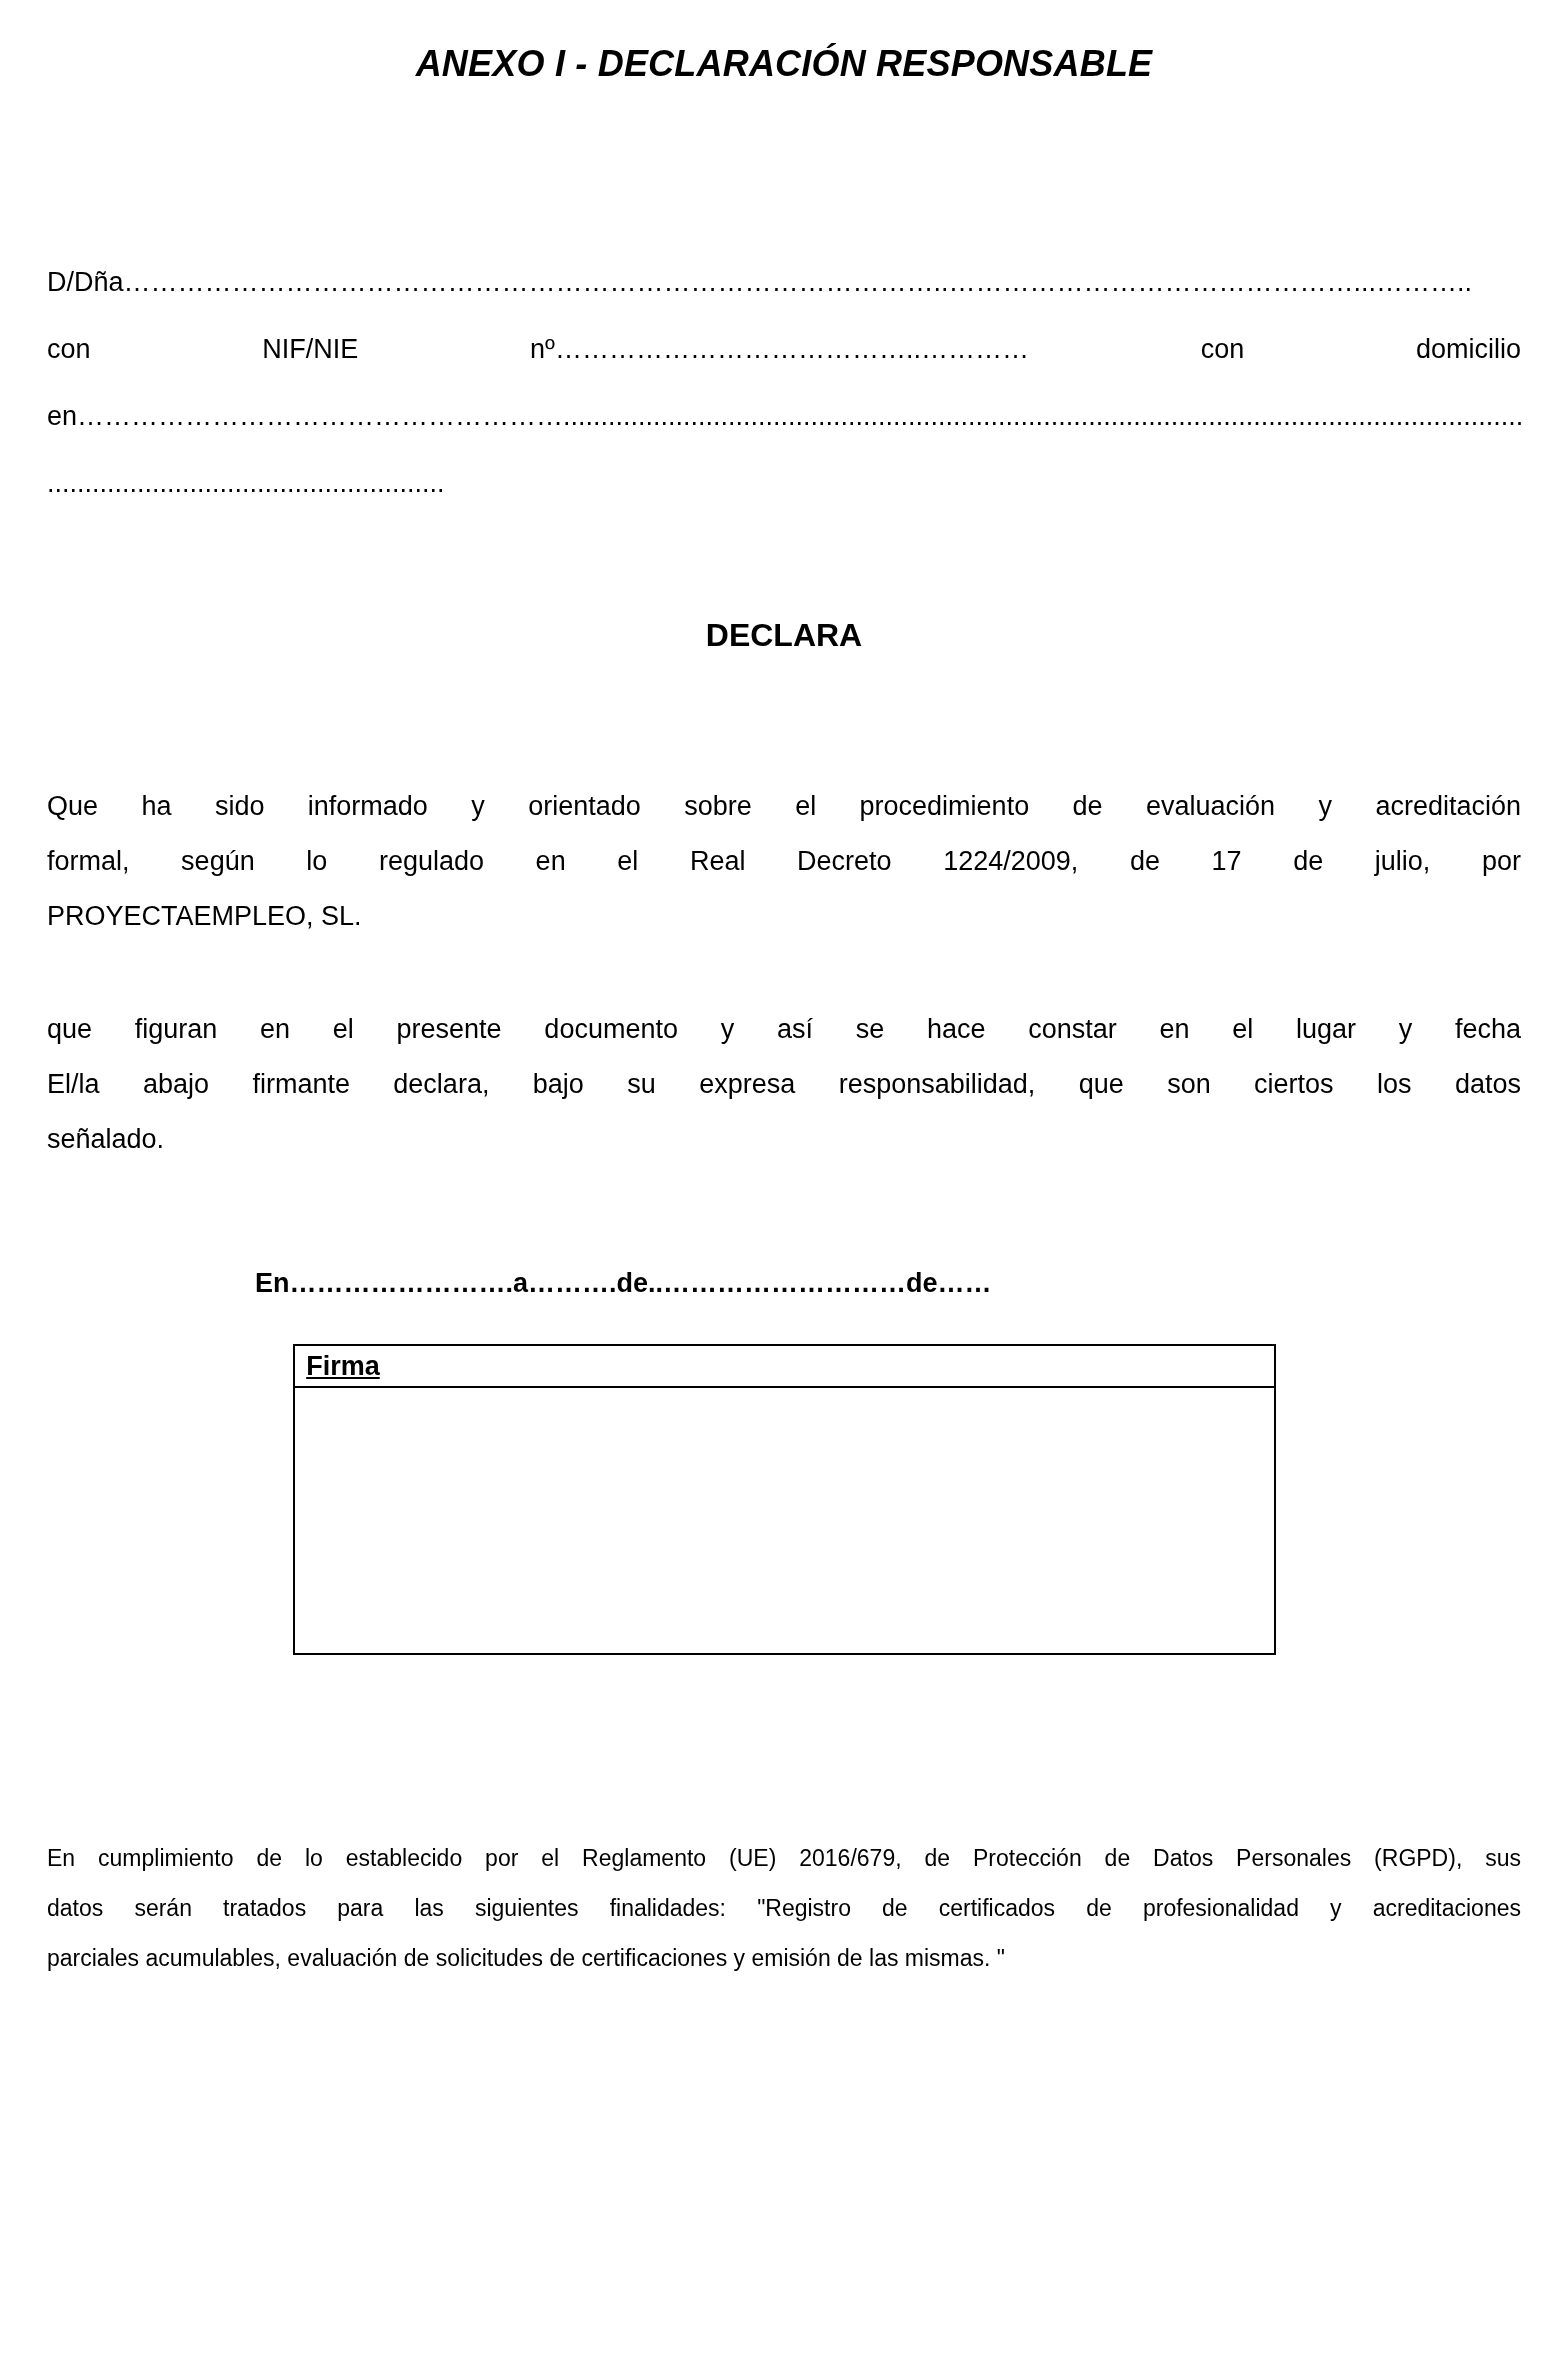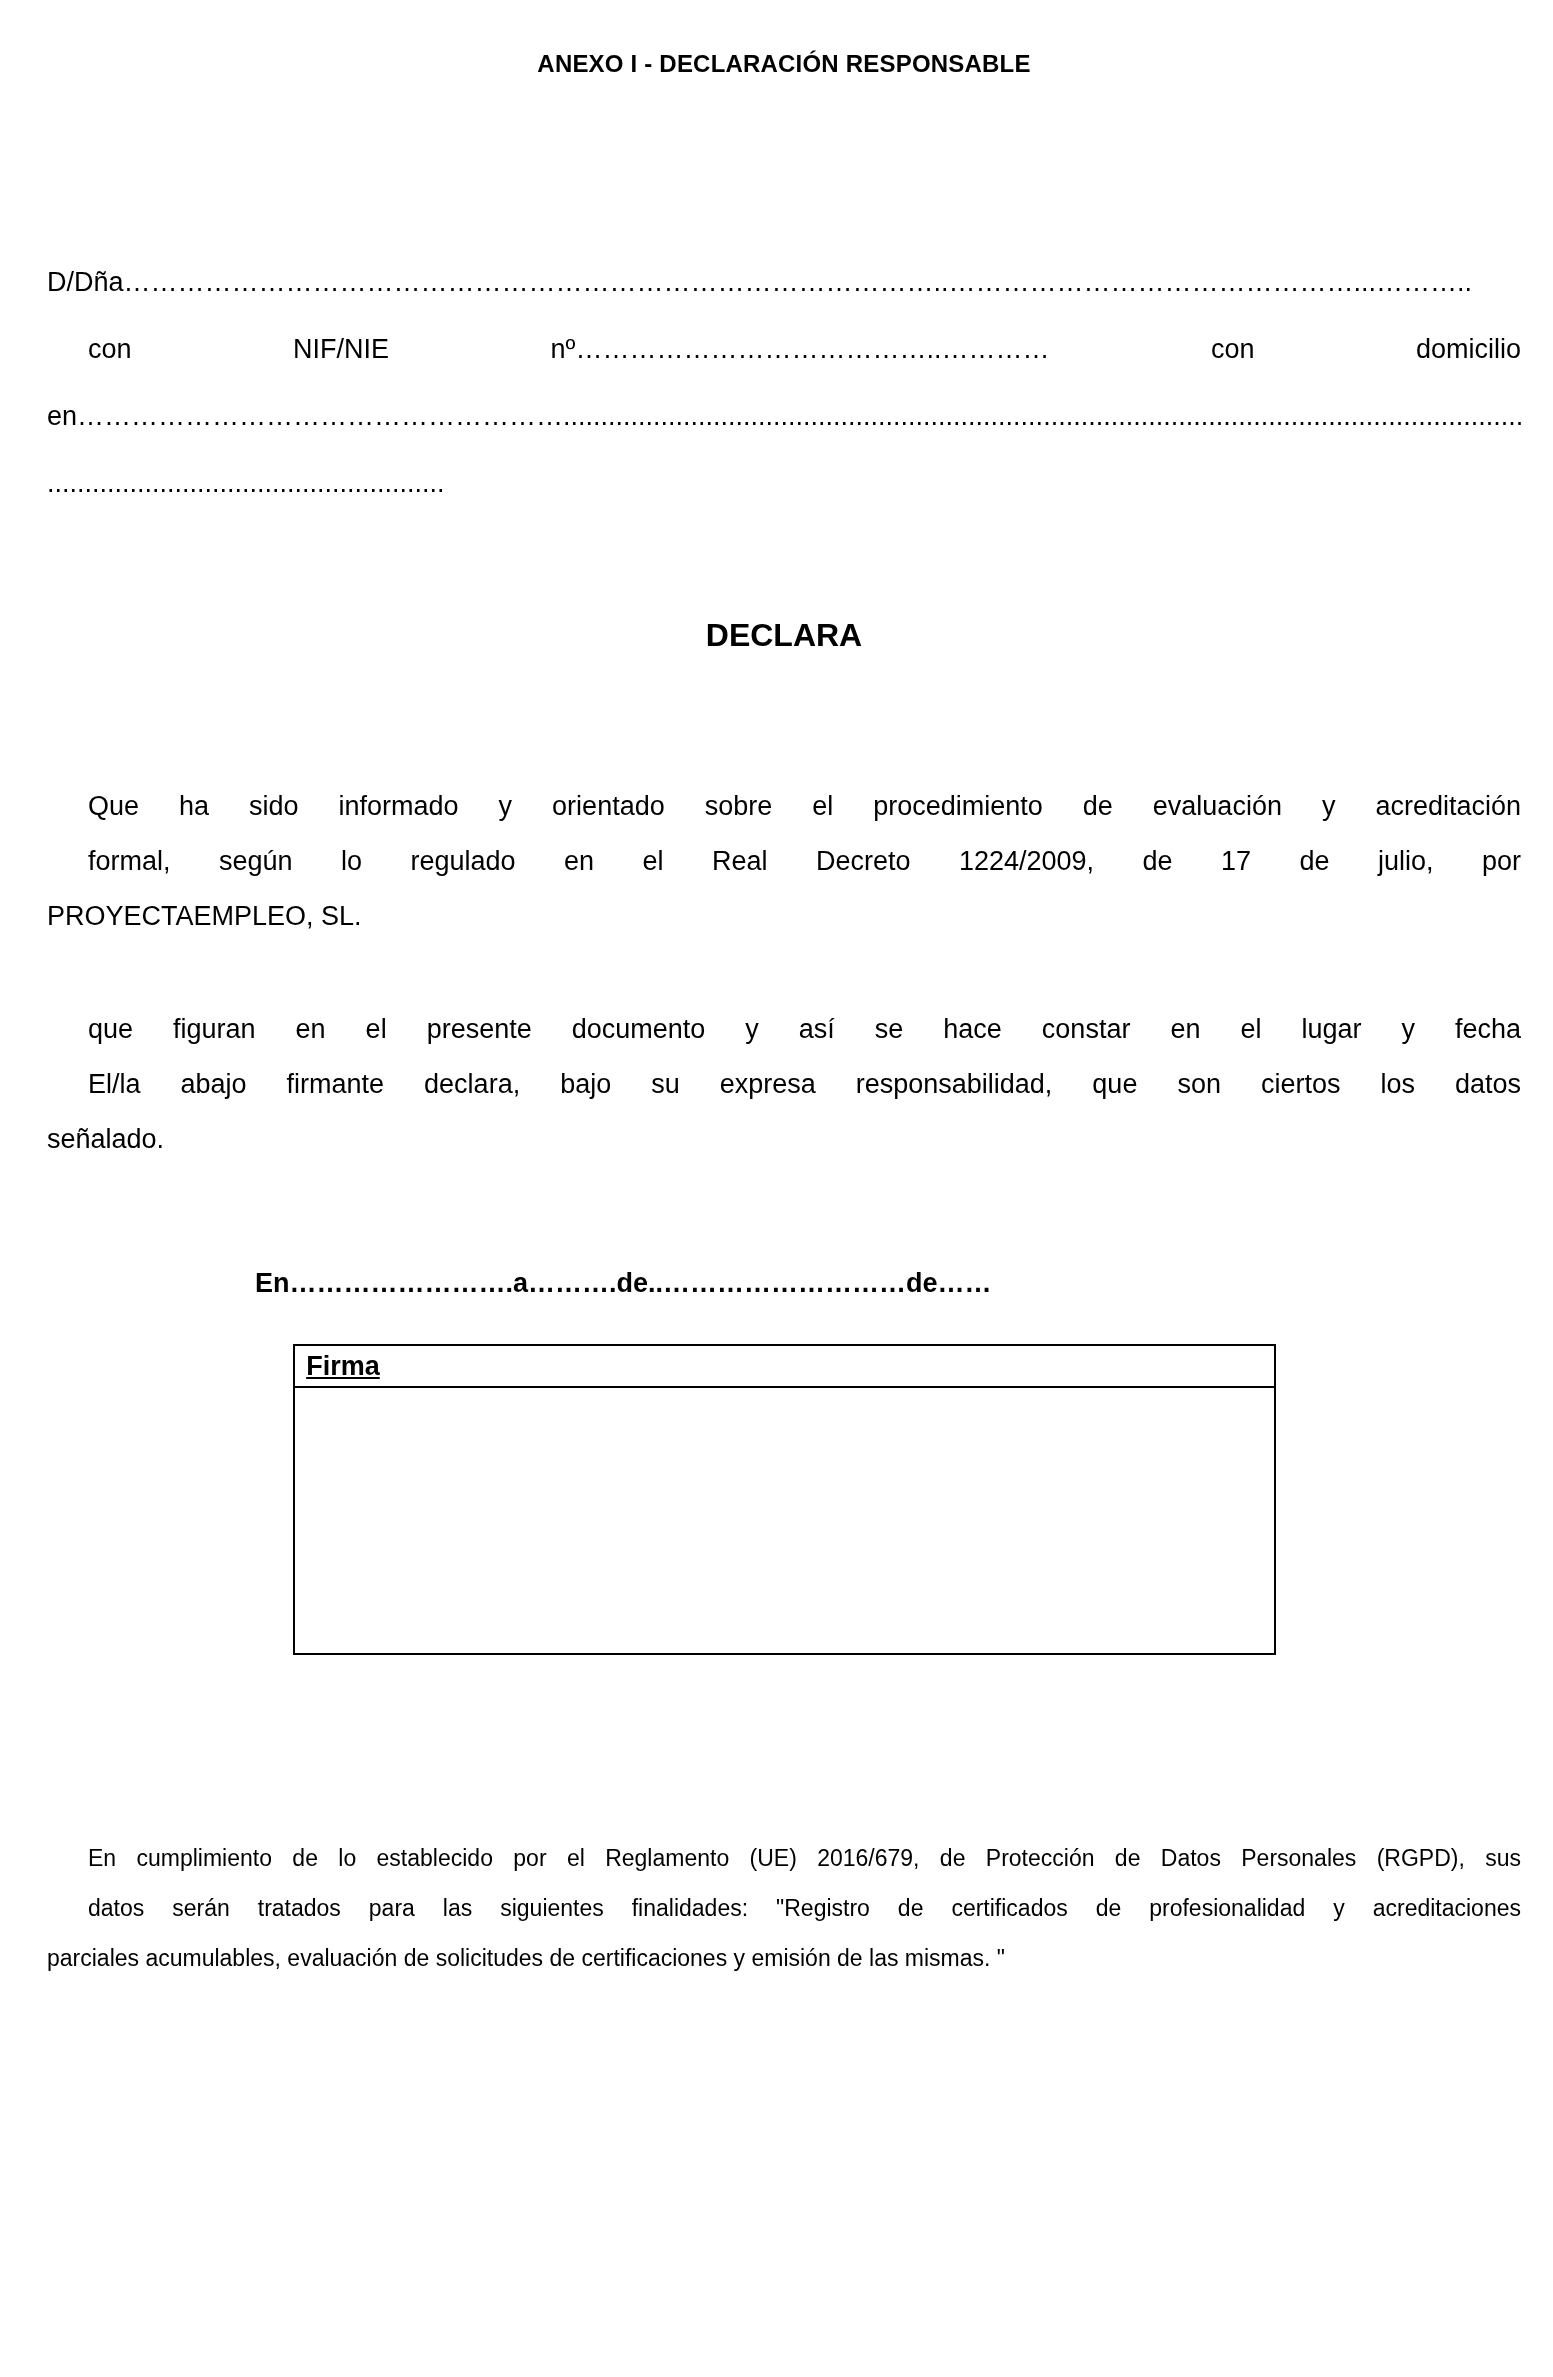--- a/index.html
+++ b/index.html
@@ -12,40 +12,40 @@
     -webkit-font-smoothing: antialiased;
   }
   .page {
     width: 100%;
     height: 100%;
     box-sizing: border-box;
     padding: 45px 33px 0 47px;
     overflow: hidden;
   }
   .title {
-    font-size: 24px;
+    font-size: 36px;
     font-weight: 700;
     text-align: center;
     line-height: 37px;
     letter-spacing: 0.2px;
+    font-style: italic;
   }
   .intro {
     margin-top: 167px;
     font-size: 27px;
   }
   .iline {
     line-height: 67px;
     white-space: nowrap;
     overflow: hidden;
   }
   .spread {
     text-align: justify;
     text-align-last: justify;
     white-space: normal;
-    margin-left: 41px;
   }
   .declara {
     margin-top: 100px;
     font-size: 32px;
     font-weight: 700;
     text-align: center;
     line-height: 37px;
   }
   .para { font-size: 27px; }
   .para1 { margin-top: 125px; }

